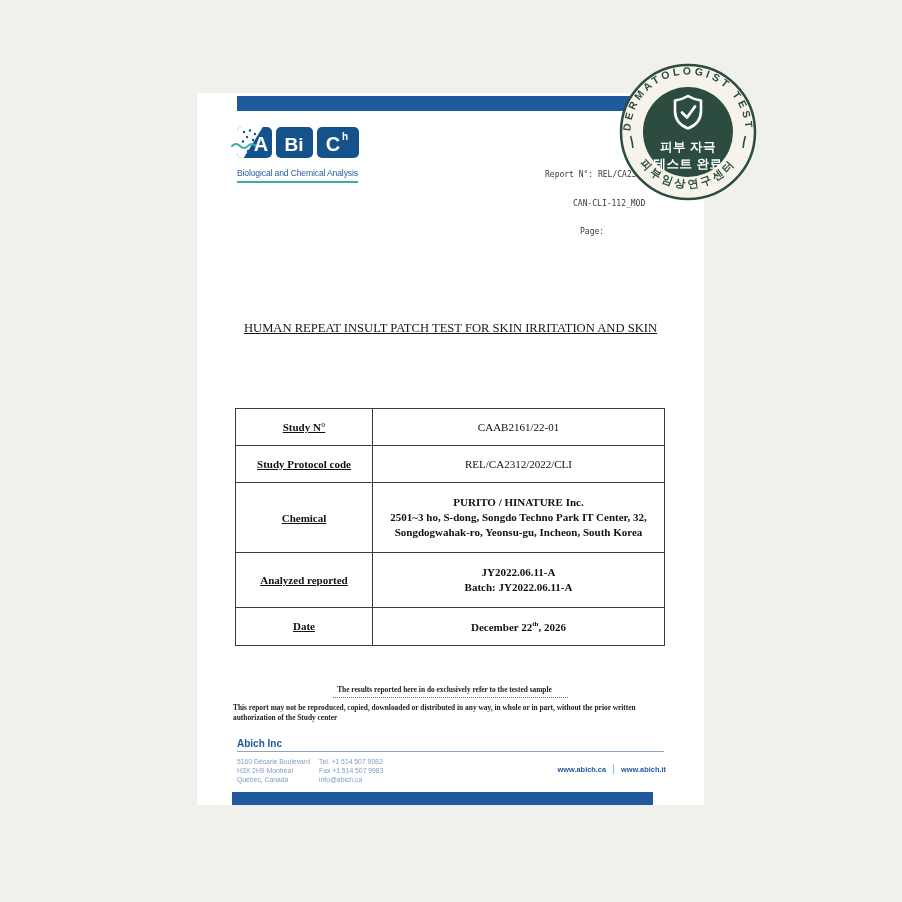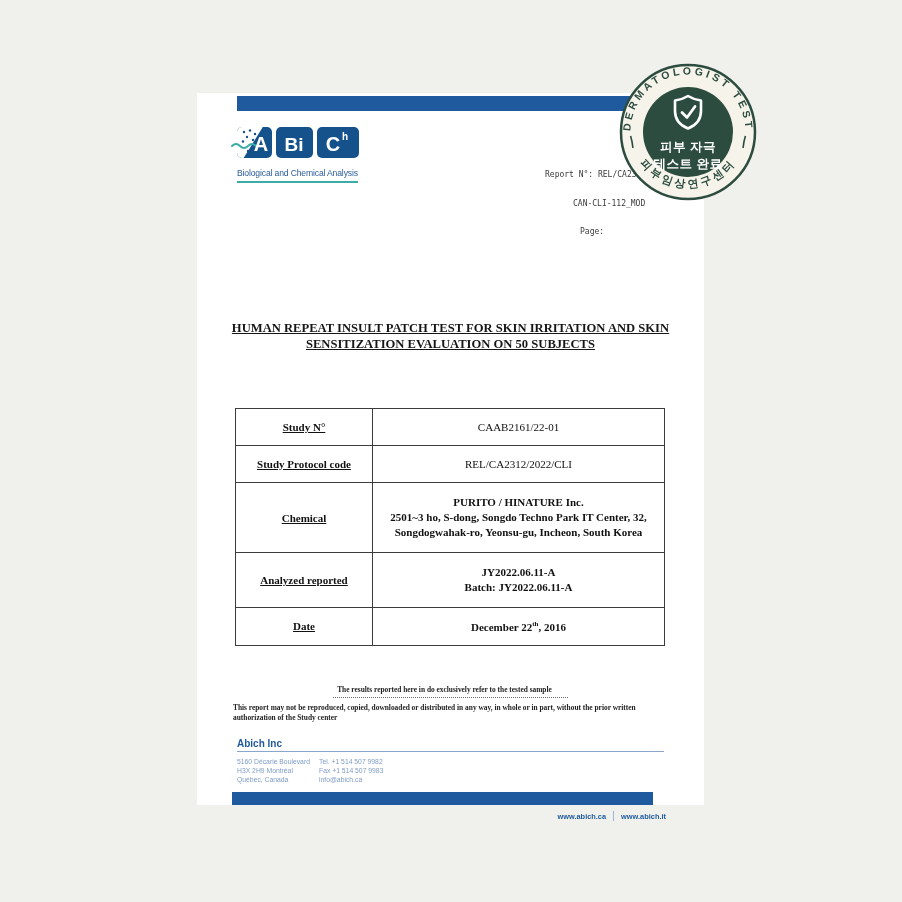--- a/index.html
+++ b/index.html
@@ -64,21 +64,21 @@
     width: 140px; height: 140px;
     z-index: 5;
   }
 
   
   .doc-title {
     position: absolute;
     left: 28px; right: 28px; top: 228px;
     text-align: center;
     font-family: "Liberation Serif", serif;
-    font-weight: bold;
+    font-weight: normal;
     font-size: 12.6px;
     line-height: 15.5px;
     color: #161616;
   }
   .doc-title .tline { text-decoration: underline; }
 
   
   .study-table {
     position: absolute;
     left: 38px; top: 315px;
@@ -160,21 +160,20 @@
   .footer-col.contact { left: 122px; }
   .footer-sites {
     position: absolute;
     right: 38px; top: 671px;
     font-size: 7.4px;
     font-weight: bold;
     color: #1f5a9e;
     display: flex;
     align-items: center;
     gap: 7px;
-    margin-top: 47px;
   }
   .site-divider { width: 1px; height: 10px; background: #9fb8d8; }
 
   .bottom-bar {
     position: absolute;
     left: 35px; top: 699px;
     width: 421px; height: 13px;
     background: #1f5a9e;
   }
 </style>
@@ -218,21 +217,20 @@
     </div>
 
     <div class="report-block">
       <div class="report-line-1">Report N°: REL/CA2312</div>
       <div class="report-line-2">CAN-CLI-112_MOD</div>
       <div class="report-line-3">Page:</div>
     </div>
 
     <div class="doc-title">
       <div class="tline">HUMAN REPEAT INSULT PATCH TEST FOR SKIN IRRITATION AND SKIN</div>
-      <div class="tline">SENSITIZATION EVALUATION ON 50 SUBJECTS</div>
     </div>
 
     <table class="study-table">
       <tbody>
         <tr class="row-1">
           <td class="lbl">Study N°</td>
           <td>CAAB2161/22-01</td>
         </tr>
         <tr class="row-2">
           <td class="lbl">Study Protocol code</td>
@@ -247,21 +245,21 @@
         </tr>
         <tr class="row-4">
           <td class="lbl">Analyzed reported</td>
           <td class="val-bold">
             <div class="val-line">JY2022.06.11-A</div>
             <div class="val-line">Batch: JY2022.06.11-A</div>
           </td>
         </tr>
         <tr class="row-5">
           <td class="lbl">Date</td>
-          <td class="val-bold"><span>December 22</span><span class="sup">th</span><span>, 2016</span></td>
+          <td class="val-bold"><span>December 22</span><span class="sup">th</span><span>, 2026</span></td>
         </tr>
       </tbody>
     </table>
 
     <div class="disclaimer-1">The results reported here in do exclusively refer to the tested sample</div>
     <div class="dotted-divider"></div>
     <div class="disclaimer-2">This report may not be reproduced, copied, downloaded or distributed in any way, in whole or in part, without the prior written authorization of the Study center</div>
 
     <div class="footer-company">Abich Inc</div>
     <div class="footer-rule"></div>

